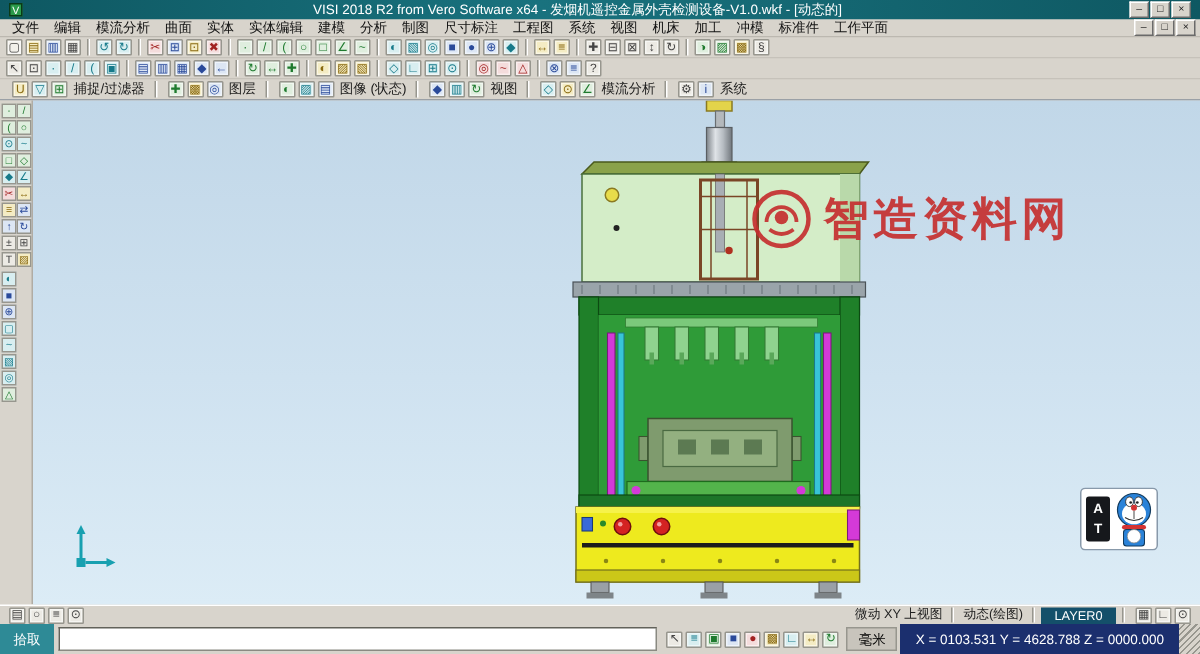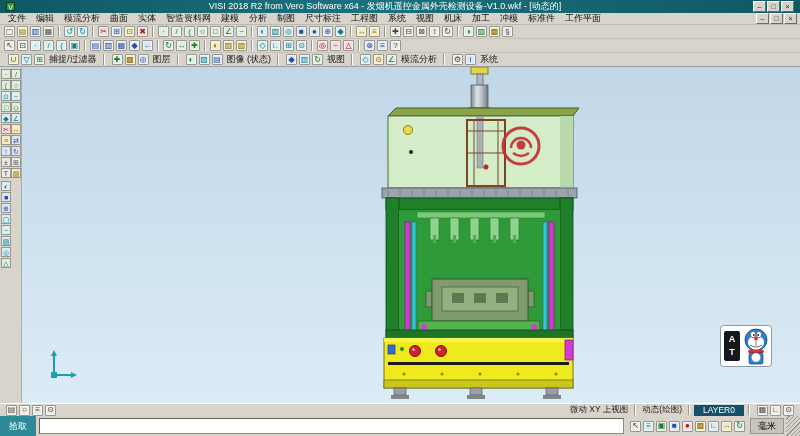--- a/index.html
+++ b/index.html
@@ -88,21 +88,21 @@
     <span class="win-btn">□</span>
     <span class="win-btn">×</span>
   </div>
 
   <div class="menubar">
   <span class="menu-item">文件</span>
       <span class="menu-item">编辑</span>
       <span class="menu-item">模流分析</span>
       <span class="menu-item">曲面</span>
       <span class="menu-item">实体</span>
-      <span class="menu-item">智造资料网</span>
+      <span class="menu-item">实体编辑</span>
       <span class="menu-item">建模</span>
       <span class="menu-item">分析</span>
       <span class="menu-item">制图</span>
       <span class="menu-item">尺寸标注</span>
       <span class="menu-item">工程图</span>
       <span class="menu-item">系统</span>
       <span class="menu-item">视图</span>
       <span class="menu-item">机床</span>
       <span class="menu-item">加工</span>
       <span class="menu-item">冲模</span>
@@ -401,20 +401,21 @@
         </g>
       </svg>
 
       <div class="watermark">
         <svg width="42" height="42" viewBox="0 0 42 42">
           <circle cx="21" cy="21" r="18" fill="none" stroke="#c53030" stroke-width="3"></circle>
           <path d="M11 23 a10 10 0 0 1 20 0" fill="none" stroke="#c53030" stroke-width="2.5"></path>
           <circle cx="21" cy="20" r="4.5" fill="#c53030"></circle>
           <path d="M13 28 q8 6 16 0" fill="none" stroke="#c53030" stroke-width="2.5"></path>
         </svg>
+        <span class="wm-text">智造资料网</span>
       </div>
 
       <svg class="sticker" width="52" height="42" viewBox="0 0 52 42" xmlns="http://www.w3.org/2000/svg">
         <rect x="0.5" y="0.5" width="51" height="41" rx="3" fill="#ffffff" stroke="#8899aa"></rect>
         <rect x="4" y="6" width="16" height="30" rx="2" fill="#16181c"></rect>
         <text x="12" y="17" font-size="9" font-weight="bold" fill="#fff" text-anchor="middle">A</text>
         <text x="12" y="30" font-size="9" font-weight="bold" fill="#fff" text-anchor="middle">T</text>
         <circle cx="36" cy="15" r="11" fill="#2a82d8" stroke="#123a5c" stroke-width="0.8"></circle>
         <ellipse cx="36" cy="17.5" rx="8" ry="7" fill="#ffffff"></ellipse>
         <ellipse cx="33" cy="9.5" rx="2.6" ry="3.2" fill="#fff" stroke="#333" stroke-width="0.6"></ellipse>
@@ -460,16 +461,17 @@
         <span class="tbi" style="background: rgb(216, 238, 240); color: rgb(22, 122, 138);">≡</span>
         <span class="tbi" style="background: rgb(223, 238, 222); color: rgb(30, 122, 46);">▣</span>
         <span class="tbi" style="background: rgb(220, 230, 244); color: rgb(42, 74, 154);">■</span>
         <span class="tbi" style="background: rgb(244, 220, 220); color: rgb(162, 34, 34);">●</span>
         <span class="tbi" style="background: rgb(244, 236, 196); color: rgb(138, 106, 16);">▩</span>
         <span class="tbi" style="background: rgb(216, 238, 240); color: rgb(22, 122, 138);">∟</span>
         <span class="tbi" style="background: rgb(244, 236, 196); color: rgb(138, 106, 16);">↔</span>
         <span class="tbi" style="background: rgb(223, 238, 222); color: rgb(30, 122, 46);">↻</span>
       </span>
     <span class="s2-units">毫米</span>
+    <span class="s2-coords">X = 0103.531 Y = 4628.788 Z = 0000.000</span>
     <span class="grip"></span>
   </div>
 
 </div>
 
 </body></html>

